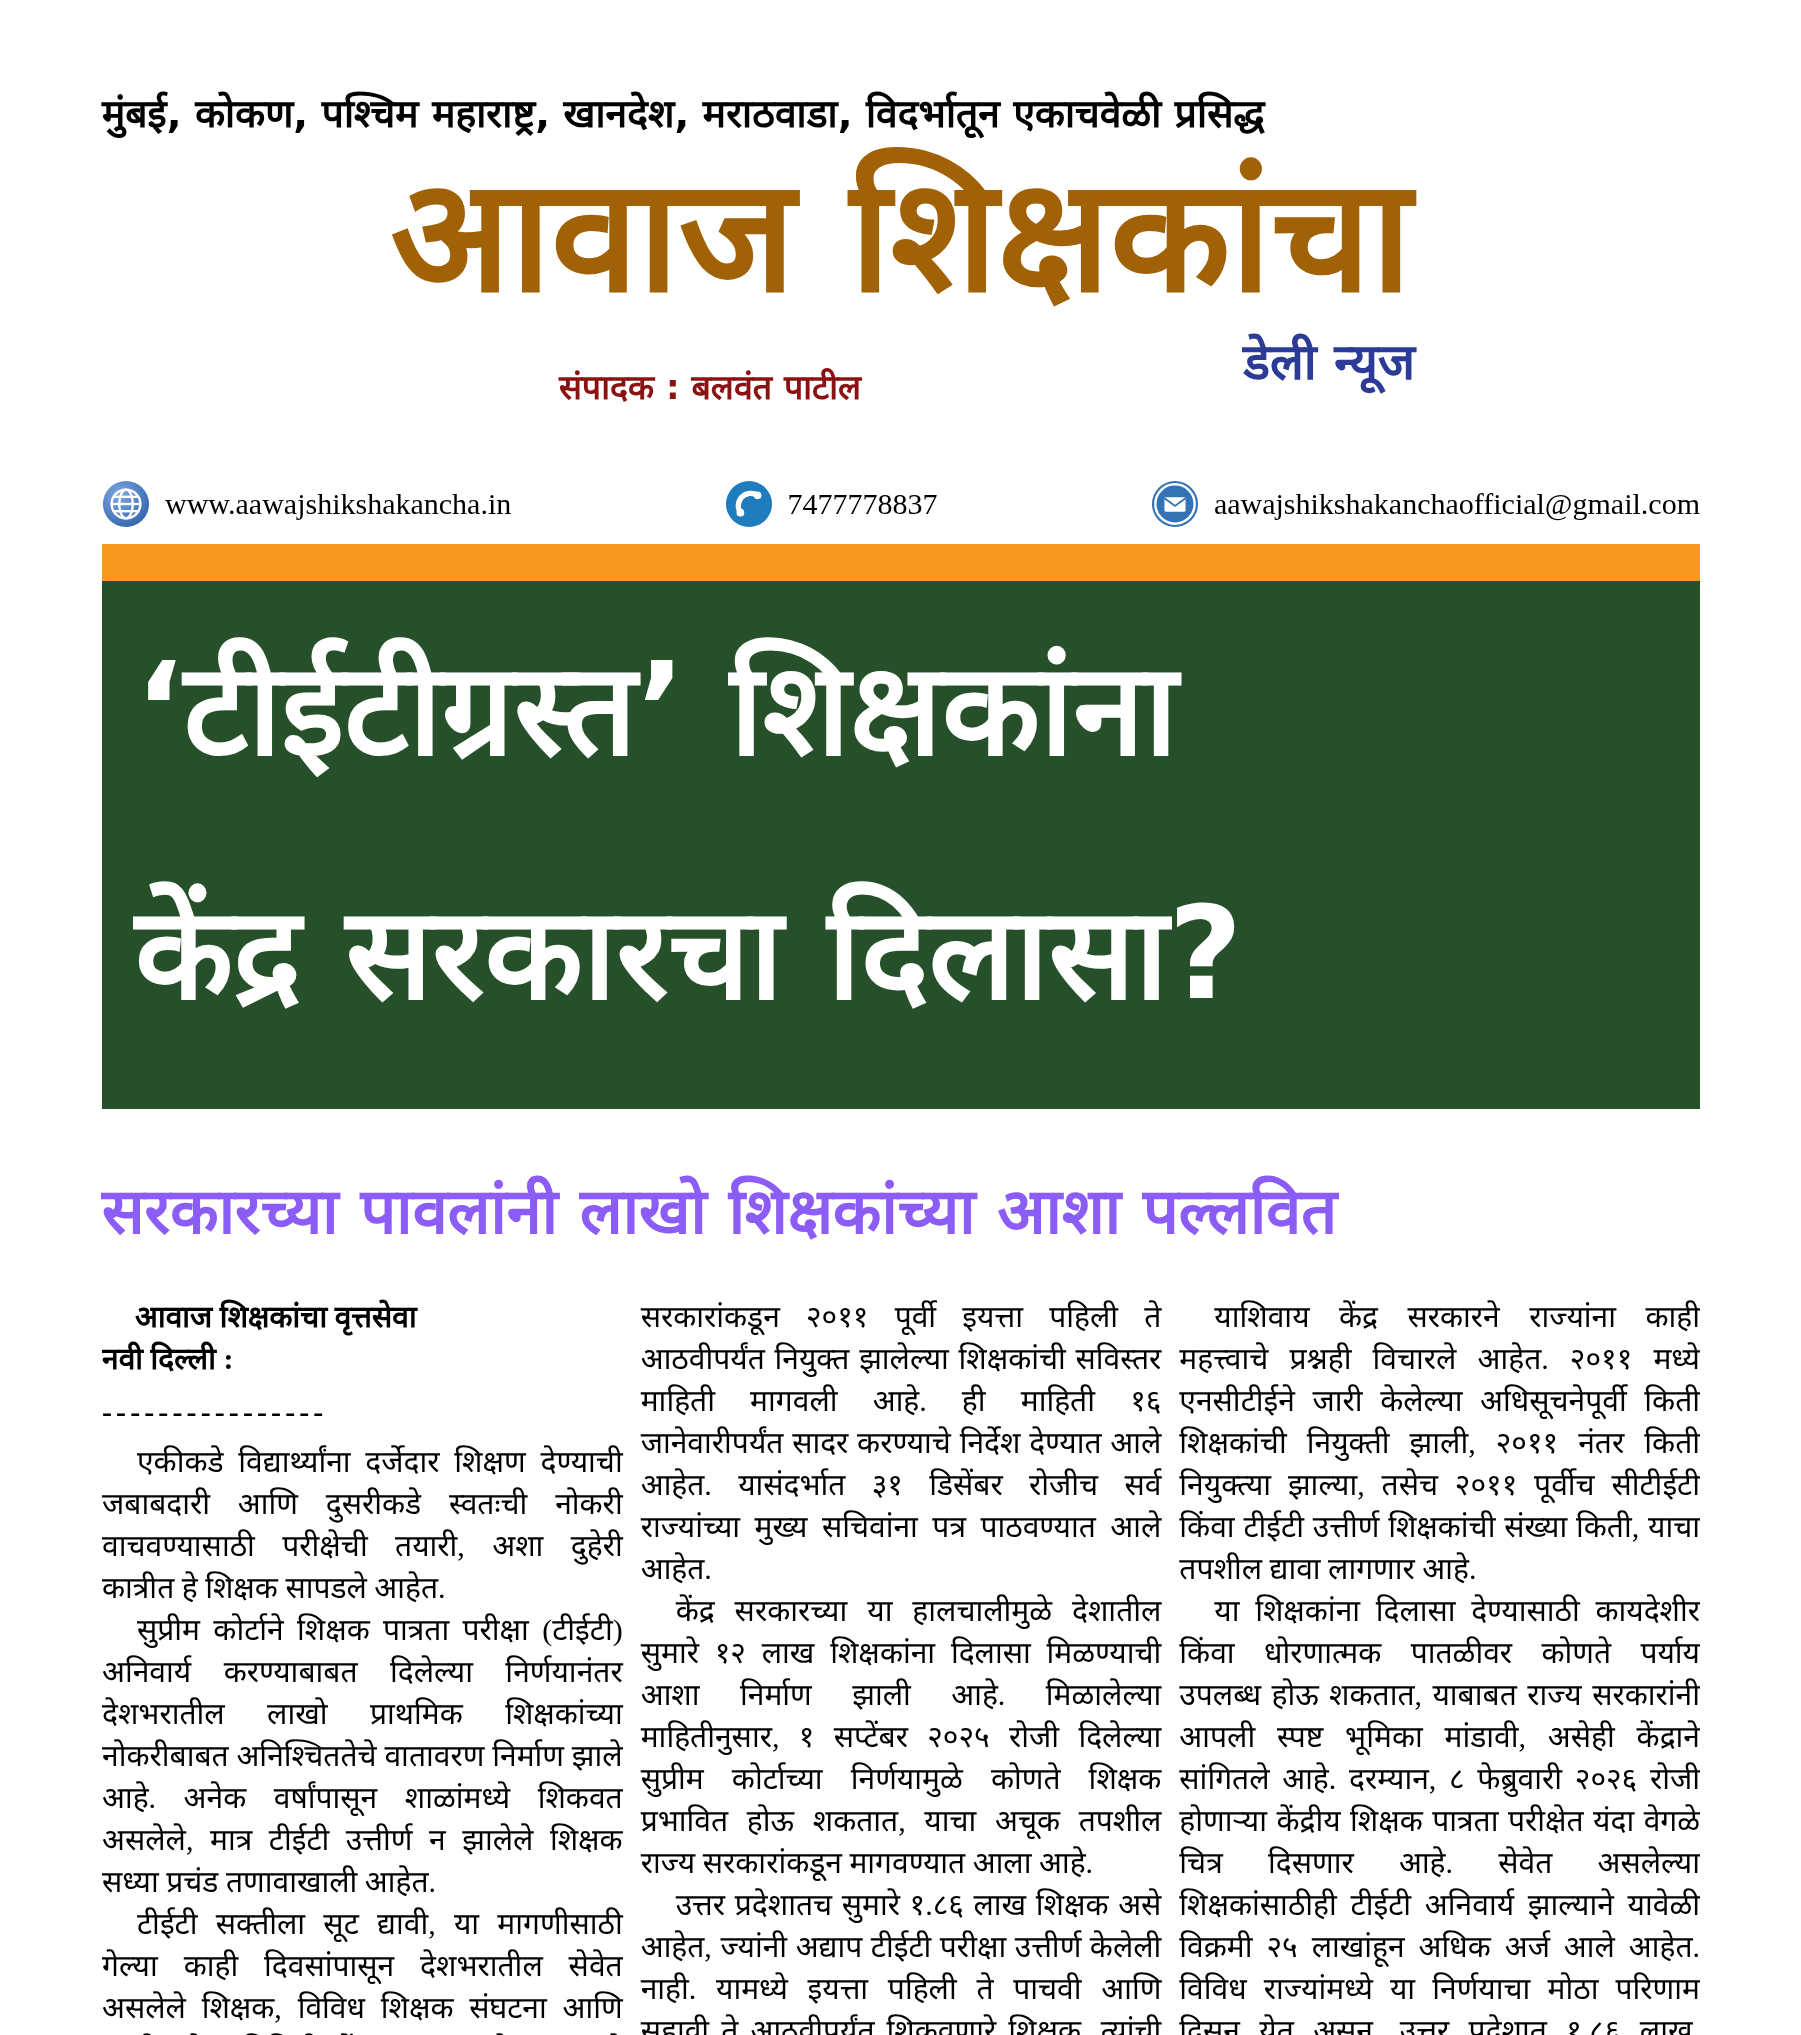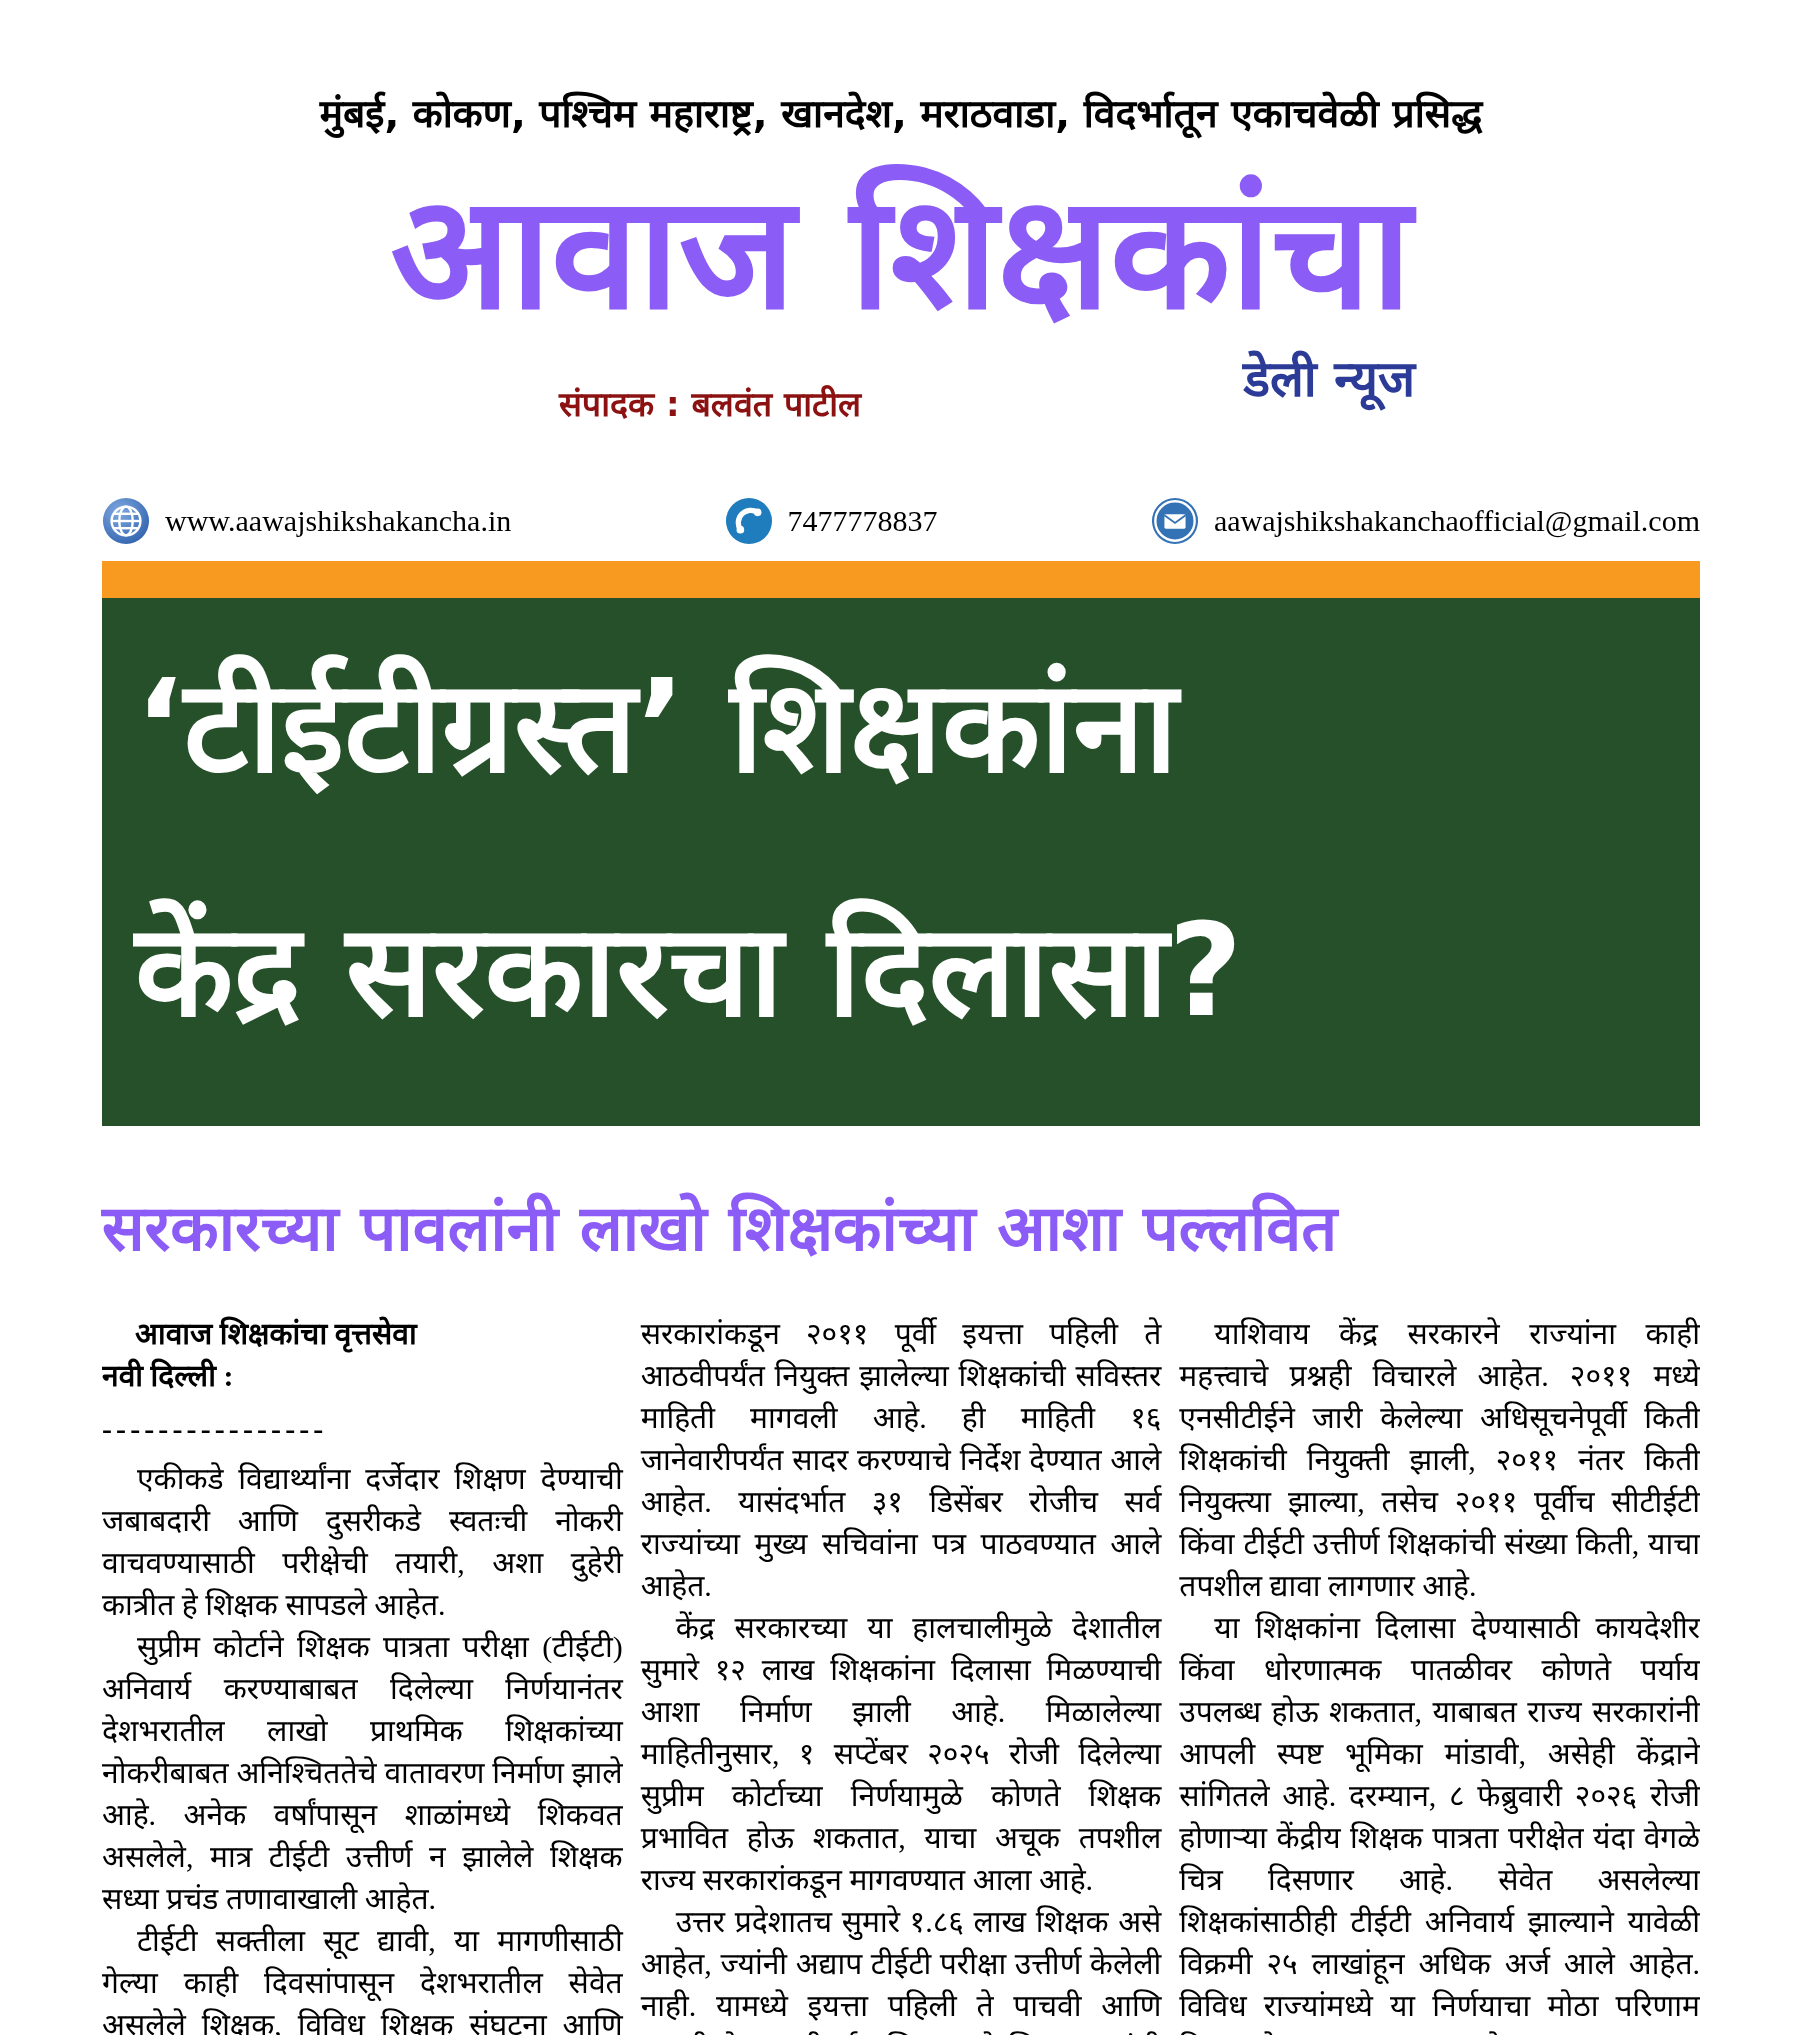--- a/index.html
+++ b/index.html
@@ -4,26 +4,26 @@
 <style>
   html,body{margin:0;padding:0;background:#ffffff;}
   body{
     width:1801px;height:2818px;overflow:hidden;position:relative;
     font-family:"Liberation Serif", serif;color:#000;
   }
   .content{margin:0 102px;width:1598px;}
 
   
   .tagline{
-    margin-top:85px;text-align:center;font-family:"DejaVu Sans",sans-serif;
+    margin-top:85px;font-family:"DejaVu Sans",sans-serif;
     font-weight:bold;font-size:39px;white-space:nowrap;letter-spacing:0px;
   }
   .masthead{
-    margin-top:17px;text-align:center;font-family:"DejaVu Sans",sans-serif;
-    font-weight:800;font-size:157px;line-height:1.25;color:#8b5cf6;white-space:nowrap;
+    margin-top:0;text-align:center;font-family:"DejaVu Sans",sans-serif;
+    font-weight:800;font-size:157px;line-height:1.25;color:#a16207;white-space:nowrap;
   }
   .header-meta{position:relative;height:134px;text-align:center;}
   .editor-line{
     position:absolute;left:calc(50% - 191px);top:28.5px;transform:translateX(-50%);
     font-family:"DejaVu Sans",sans-serif;font-weight:bold;font-size:34px;color:#8C1212;white-space:nowrap;
   }
   .edition-label{
     position:absolute;right:285px;top:-8.1px;
     font-family:"DejaVu Sans",sans-serif;font-weight:800;font-size:50px;color:#2B3B97;white-space:nowrap;
   }

